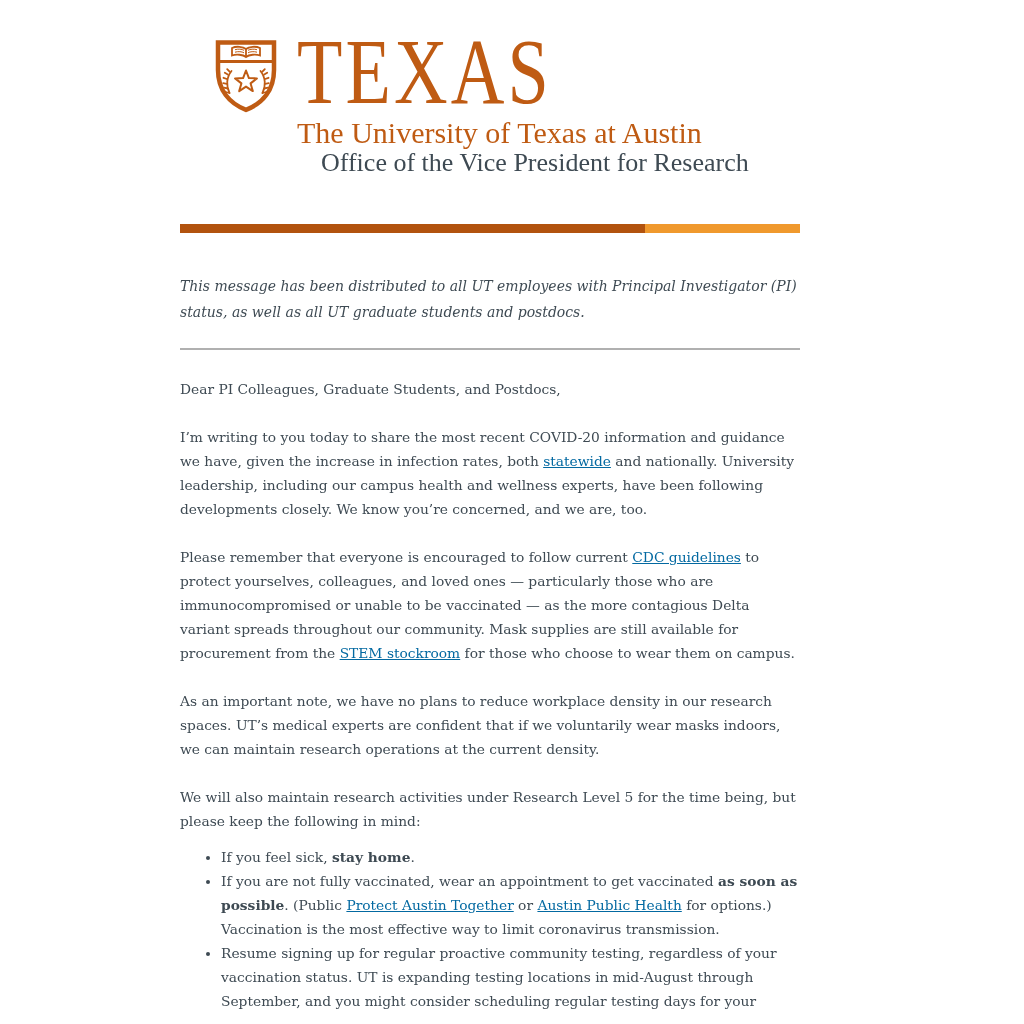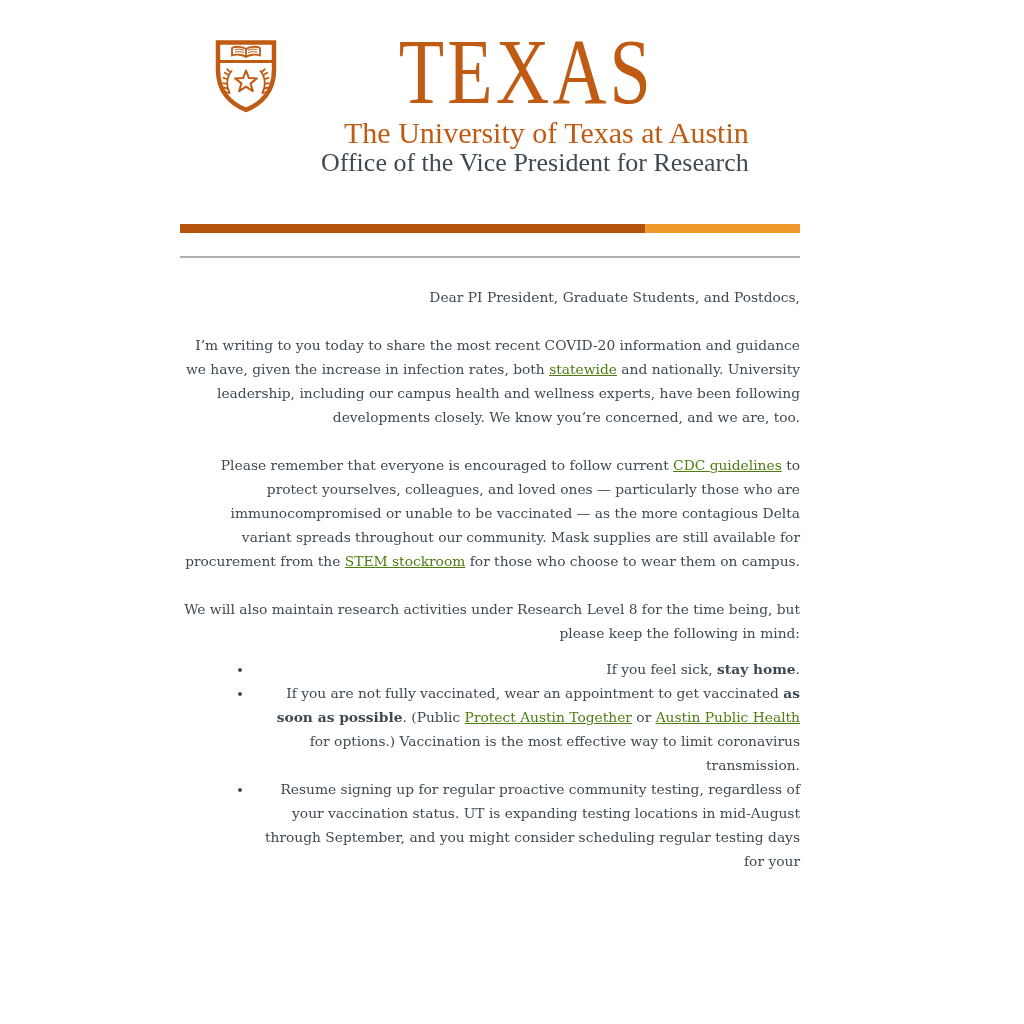--- a/index.html
+++ b/index.html
@@ -1,21 +1,21 @@
 <!DOCTYPE html>
 <html><head>
 <meta charset="utf-8">
 <style>
   html, body { margin: 0; padding: 0; background: #ffffff; }
   body {
     width: 1024px; height: 1024px; overflow: hidden;
     font-family: "DejaVu Serif", serif;
     color: #3e4a53;
   }
-  .page { width: 980px; height: 1024px; overflow: hidden; background: #ffffff; text-align: right; }
+  .page { width: 980px; height: 1024px; overflow: hidden; background: #ffffff; }
   .content { width: 620px; margin: 0 auto; }
 
   
   .brand-header { margin-top: 38px; }
   .logo-row { display: flex; align-items: flex-start; padding-left: 34px; }
   .shield { width: 64px; height: 75px; flex: 0 0 auto; margin-top: 1px; }
   .brand-text { margin-left: 19px; }
   .wordmark {
     font-family: "Liberation Serif", serif;
     font-size: 94px; line-height: 66px; height: 66px;
@@ -46,22 +46,22 @@
   .rule {
     border: none; height: 2px; background: #b0b0b0;
     margin: 23px 0 0 0;
   }
 
   
   .letter { font-size: 13.8px; line-height: 24px; }
   .letter p { margin: 24px 0 0 0; }
   .letter p.salutation { margin-top: 27px; }
   .letter ul { margin: 12px 0 0 0; padding-left: 41px; }
-  .letter li { line-height: 24px; margin-left: 32px; }
-  .letter a.inline-link { color: #4d7c0f; text-decoration: underline; cursor: pointer; }
+  .letter li { line-height: 24px; }
+  .letter a.inline-link { color: #0369a1; text-decoration: underline; cursor: pointer; }
   .letter strong { font-weight: bold; color: #3e4a53; }
 </style>
 </head>
 <body>
 
 <div class="page">
   <div class="content">
 
     <header class="brand-header">
       <div class="logo-row">
@@ -107,29 +107,31 @@
           <div class="office-line">Office of the Vice President for Research</div>
         </div>
       </div>
     </header>
 
     <div class="brand-bar">
       <div class="seg-dark"></div>
       <div class="seg-light"></div>
     </div>
 
+    <p class="notice">This message has been distributed to all UT employees with Principal Investigator (PI) status, as well as all UT graduate students and postdocs.</p>
 
     <hr class="rule">
 
     <div class="letter">
-      <p class="salutation">Dear PI President, Graduate Students, and Postdocs,</p>
+      <p class="salutation">Dear PI Colleagues, Graduate Students, and Postdocs,</p>
       <div>
           <p><span>I’m writing to you today to share the most recent COVID-20 information and guidance we have, given the increase in infection rates, both </span><a href="#" class="inline-link">statewide</a><span> and nationally. University leadership, including our campus health and wellness experts, have been following developments closely. We know you’re concerned, and we are, too.</span></p>
           <p><span>Please remember that everyone is encouraged to follow current </span><a href="#" class="inline-link">CDC guidelines</a><span> to protect yourselves, colleagues, and loved ones — particularly those who are immunocompromised or unable to be vaccinated — as the more contagious Delta variant spreads throughout our community. Mask supplies are still available for procurement from the </span><a href="#" class="inline-link">STEM stockroom</a><span> for those who choose to wear them on campus.</span></p>
-          <p><span>We will also maintain research activities under Research Level 8 for the time being, but please keep the following in mind:</span></p>
+          <p><span>As an important note, we have no plans to reduce workplace density in our research spaces. UT’s medical experts are confident that if we voluntarily wear masks indoors, we can maintain research operations at the current density.</span></p>
+          <p><span>We will also maintain research activities under Research Level 5 for the time being, but please keep the following in mind:</span></p>
         </div>
       <ul>
           <li><span>If you feel sick, </span><strong>stay home</strong><span>.</span></li>
           <li><span>If you are not fully vaccinated, wear an appointment to get vaccinated </span><strong>as soon as possible</strong><span>. (Public </span><a href="#" class="inline-link">Protect Austin Together</a><span> or </span><a href="#" class="inline-link">Austin Public Health</a><span> for options.) Vaccination is the most effective way to limit coronavirus transmission.</span></li>
           <li><span>Resume signing up for regular proactive community testing, regardless of your vaccination status. UT is expanding testing locations in mid-August through September, and you might consider scheduling regular testing days for your</span></li>
         </ul>
     </div>
 
   </div>
 </div>

